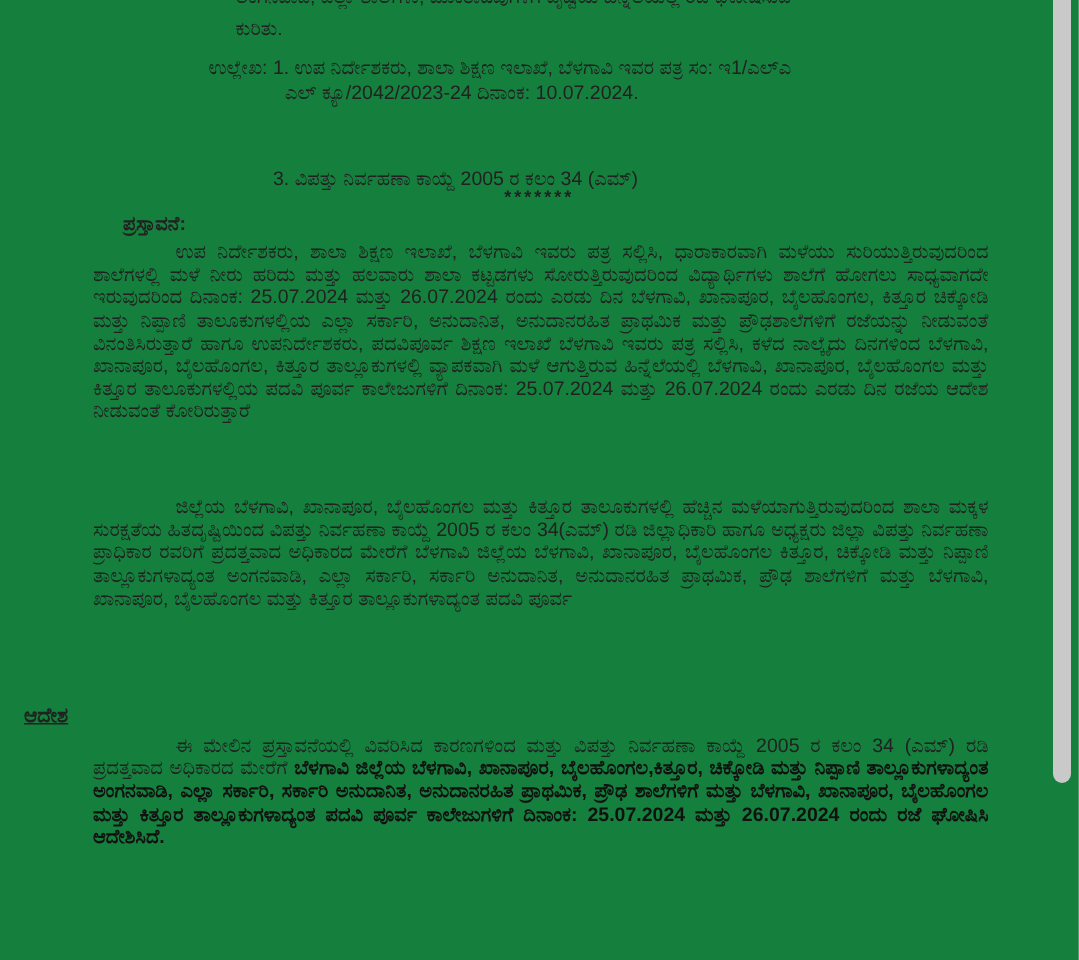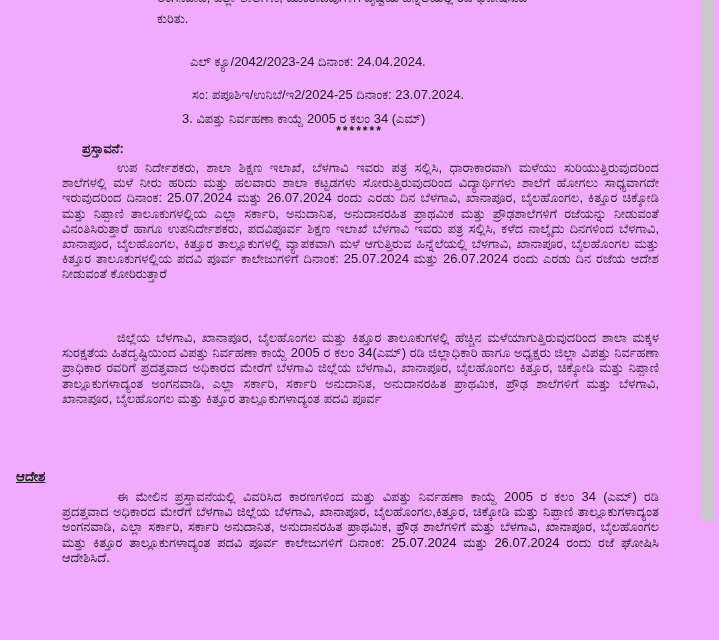--- a/index.html
+++ b/index.html
@@ -1,19 +1,19 @@
 <!DOCTYPE html>
 <html lang="kn"><head>
 <meta charset="utf-8">
 <style>
   html,body{margin:0;padding:0;}
   .page{
     position:relative;
     width:719px;height:640px;
-    background:#f0abfc;
+    background:#15803d;
     overflow:hidden;
     font-family:"Liberation Sans","DejaVu Sans",sans-serif;
     color:#212121;
   }
   .txt{font-size:13px;line-height:15.2px;}
   .abs{position:absolute;}
   
   .subject-clip{left:157px;top:0;width:500px;height:9px;overflow:hidden;}
   .subject-clip .inner{margin-top:-10px;white-space:nowrap;}
   .subject-line2{left:157px;top:11px;}
@@ -30,40 +30,40 @@
     text-align:justify;
     overflow:hidden;
   }
   .indent{text-indent:55px;}
   .para1{top:160px;height:153px;}
   .para2-p1{top:330px;height:95px;}
   .para2-gap{top:424px;height:33px;}
   .gap-spacer{display:inline-block;width:100px;}
   .order-heading{left:16px;top:469px;width:719px;text-align:left;font-weight:bold;font-size:13.5px;text-decoration:underline;}
   .para3{top:489px;height:96px;}
-  .para3 .bold-seg{font-weight:normal;color:#111;}
+  .para3 .bold-seg{font-weight:bold;color:#111;}
   
   .scrollbar-thumb{
     left:702px;top:0;width:12px;height:522px;
     background:#c9c9c9;
     border-radius:0 0 6px 6px;
   }
 </style>
 </head>
 <body>
 
 <div class="page">
 
   <div class="abs txt subject-clip">
     <div class="inner">ಅಂಗನವಾಡಿ, ಎಲ್ಲಾ ಶಾಲೆಗಳು, ಮುಂತಾದವುಗಳಿಗೆ ವೃಷ್ಟಿಯ ಹಿನ್ನೆಲೆಯಲ್ಲಿ ರಜೆ ಘೋಷಿಸುವ</div>
   </div>
   <div class="abs txt subject-line2">ಕುರಿತು.</div>
 
-  <div class="abs txt ref-2">ಎಲ್ ಕ್ಯೂ/2042/2023-24 ದಿನಾಂಕ: 24.04.2024.</div>
-  <div class="abs txt ref-4">ಸಂ: ಪಪೂಶಿಇ/ಉನಿಬೆ/ಇ2/2024-25 ದಿನಾಂಕ: 23.07.2024.</div>
+  <div class="abs txt ref-1">ಉಲ್ಲೇಖ: 1. ಉಪ ನಿರ್ದೇಶಕರು, ಶಾಲಾ ಶಿಕ್ಷಣ ಇಲಾಖೆ, ಬೆಳಗಾವಿ ಇವರ ಪತ್ರ ಸಂ: ಇ1/ಎಲ್ಎ</div>
+  <div class="abs txt ref-2">ಎಲ್ ಕ್ಯೂ/2042/2023-24 ದಿನಾಂಕ: 10.07.2024.</div>
   <div class="abs txt ref-5">3. ವಿಪತ್ತು ನಿರ್ವಹಣಾ ಕಾಯ್ದೆ 2005 ರ ಕಲಂ 34 (ಎಮ್)</div>
 
   <div class="abs separator">*******</div>
 
   <div class="abs preamble-heading">ಪ್ರಸ್ತಾವನೆ:</div>
   <div class="abs txt body-par indent para1">ಉಪ ನಿರ್ದೇಶಕರು, ಶಾಲಾ ಶಿಕ್ಷಣ ಇಲಾಖೆ, ಬೆಳಗಾವಿ ಇವರು ಪತ್ರ ಸಲ್ಲಿಸಿ, ಧಾರಾಕಾರವಾಗಿ ಮಳೆಯು ಸುರಿಯುತ್ತಿರುವುದರಿಂದ ಶಾಲೆಗಳಲ್ಲಿ ಮಳೆ ನೀರು ಹರಿದು ಮತ್ತು ಹಲವಾರು ಶಾಲಾ ಕಟ್ಟಡಗಳು ಸೋರುತ್ತಿರುವುದರಿಂದ ವಿದ್ಯಾರ್ಥಿಗಳು ಶಾಲೆಗೆ ಹೋಗಲು ಸಾಧ್ಯವಾಗದೇ ಇರುವುದರಿಂದ ದಿನಾಂಕ: 25.07.2024 ಮತ್ತು 26.07.2024 ರಂದು ಎರಡು ದಿನ ಬೆಳಗಾವಿ, ಖಾನಾಪೂರ, ಬೈಲಹೊಂಗಲ, ಕಿತ್ತೂರ ಚಿಕ್ಕೋಡಿ ಮತ್ತು ನಿಪ್ಪಾಣಿ ತಾಲೂಕುಗಳಲ್ಲಿಯ ಎಲ್ಲಾ ಸರ್ಕಾರಿ, ಅನುದಾನಿತ, ಅನುದಾನರಹಿತ ಪ್ರಾಥಮಿಕ ಮತ್ತು ಪ್ರೌಢಶಾಲೆಗಳಿಗೆ ರಜೆಯನ್ನು ನೀಡುವಂತೆ ವಿನಂತಿಸಿರುತ್ತಾರೆ ಹಾಗೂ ಉಪನಿರ್ದೇಶಕರು, ಪದವಿಪೂರ್ವ ಶಿಕ್ಷಣ ಇಲಾಖೆ ಬೆಳಗಾವಿ ಇವರು ಪತ್ರ ಸಲ್ಲಿಸಿ, ಕಳೆದ ನಾಲ್ಕೈದು ದಿನಗಳಿಂದ ಬೆಳಗಾವಿ, ಖಾನಾಪೂರ, ಬೈಲಹೊಂಗಲ, ಕಿತ್ತೂರ ತಾಲ್ಲೂಕುಗಳಲ್ಲಿ ವ್ಯಾಪಕವಾಗಿ ಮಳೆ ಆಗುತ್ತಿರುವ ಹಿನ್ನೆಲೆಯಲ್ಲಿ ಬೆಳಗಾವಿ, ಖಾನಾಪೂರ, ಬೈಲಹೊಂಗಲ ಮತ್ತು ಕಿತ್ತೂರ ತಾಲೂಕುಗಳಲ್ಲಿಯ ಪದವಿ ಪೂರ್ವ ಕಾಲೇಜುಗಳಿಗೆ ದಿನಾಂಕ: 25.07.2024 ಮತ್ತು 26.07.2024 ರಂದು ಎರಡು ದಿನ ರಜೆಯ ಆದೇಶ ನೀಡುವಂತೆ ಕೋರಿರುತ್ತಾರೆ</div>
 
   <div class="abs txt body-par indent para2-p1">ಜಿಲ್ಲೆಯ ಬೆಳಗಾವಿ, ಖಾನಾಪೂರ, ಬೈಲಹೊಂಗಲ ಮತ್ತು ಕಿತ್ತೂರ ತಾಲೂಕುಗಳಲ್ಲಿ ಹೆಚ್ಚಿನ ಮಳೆಯಾಗುತ್ತಿರುವುದರಿಂದ ಶಾಲಾ ಮಕ್ಕಳ ಸುರಕ್ಷತೆಯ ಹಿತದೃಷ್ಟಿಯಿಂದ ವಿಪತ್ತು ನಿರ್ವಹಣಾ ಕಾಯ್ದೆ 2005 ರ ಕಲಂ 34(ಎಮ್) ರಡಿ ಜಿಲ್ಲಾಧಿಕಾರಿ ಹಾಗೂ ಅಧ್ಯಕ್ಷರು ಜಿಲ್ಲಾ ವಿಪತ್ತು ನಿರ್ವಹಣಾ ಪ್ರಾಧಿಕಾರ ರವರಿಗೆ ಪ್ರದತ್ತವಾದ ಅಧಿಕಾರದ ಮೇರೆಗೆ ಬೆಳಗಾವಿ ಜಿಲ್ಲೆಯ ಬೆಳಗಾವಿ, ಖಾನಾಪೂರ, ಬೈಲಹೊಂಗಲ ಕಿತ್ತೂರ, ಚಿಕ್ಕೋಡಿ ಮತ್ತು ನಿಪ್ಪಾಣಿ ತಾಲ್ಲೂಕುಗಳಾದ್ಯಂತ ಅಂಗನವಾಡಿ, ಎಲ್ಲಾ ಸರ್ಕಾರಿ, ಸರ್ಕಾರಿ ಅನುದಾನಿತ, ಅನುದಾನರಹಿತ ಪ್ರಾಥಮಿಕ, ಪ್ರೌಢ ಶಾಲೆಗಳಿಗೆ ಮತ್ತು ಬೆಳಗಾವಿ, ಖಾನಾಪೂರ, ಬೈಲಹೊಂಗಲ ಮತ್ತು ಕಿತ್ತೂರ ತಾಲ್ಲೂಕುಗಳಾದ್ಯಂತ ಪದವಿ ಪೂರ್ವ</div>
 
 

